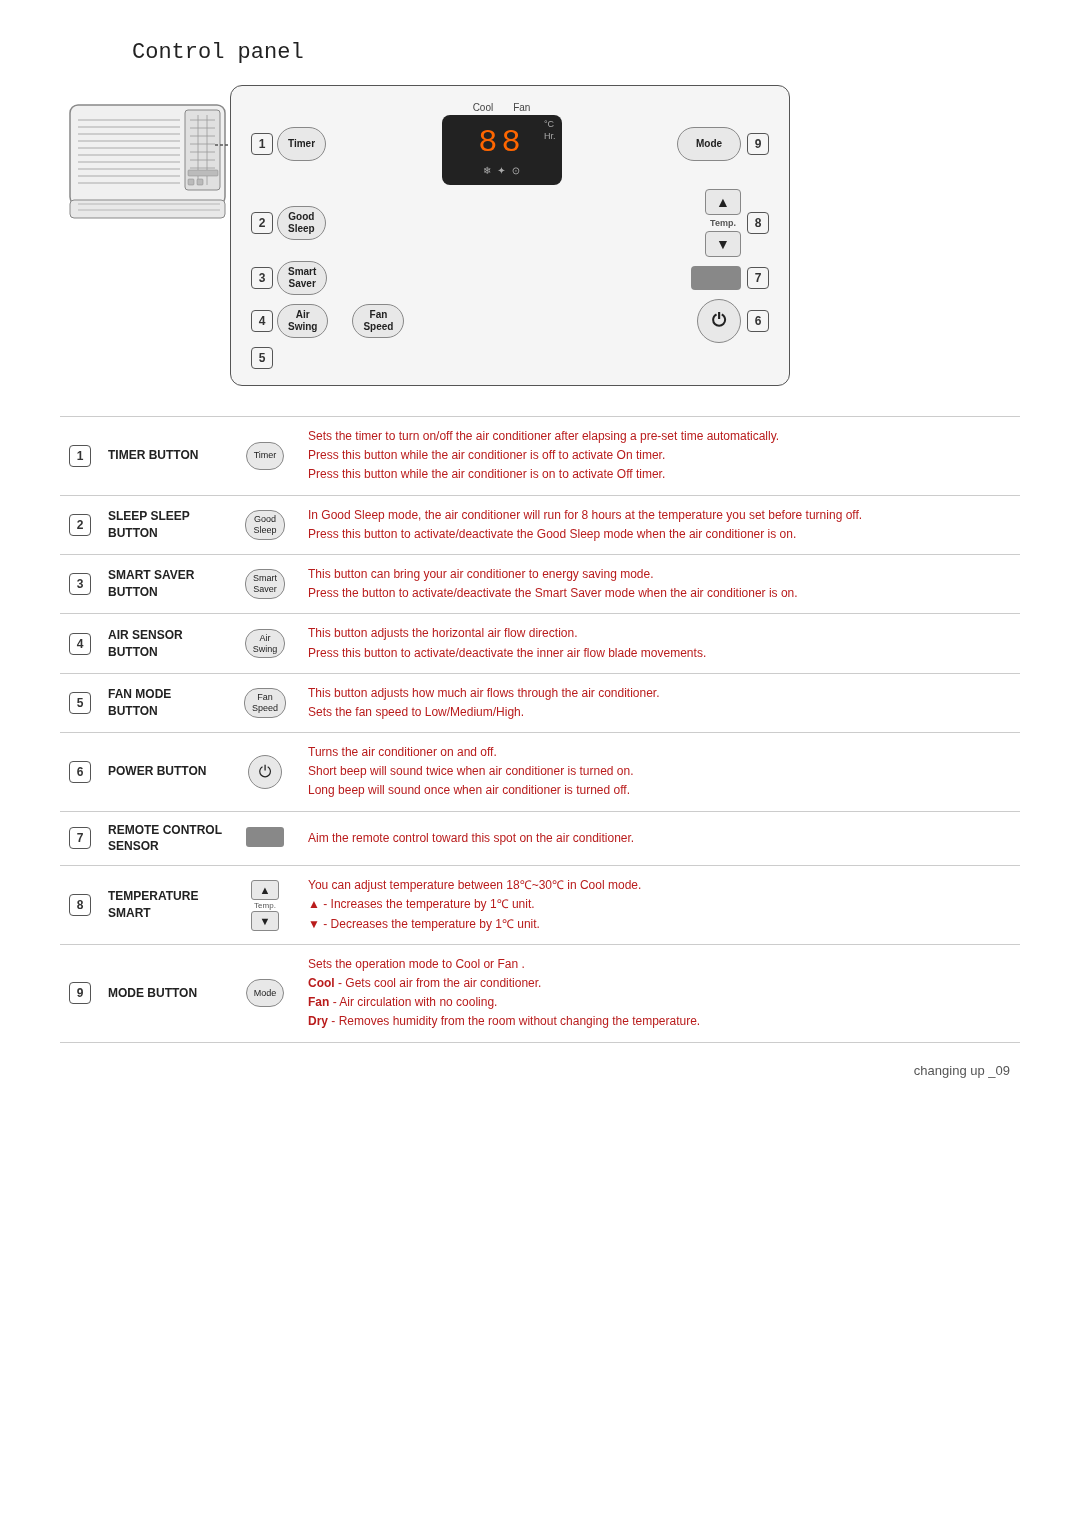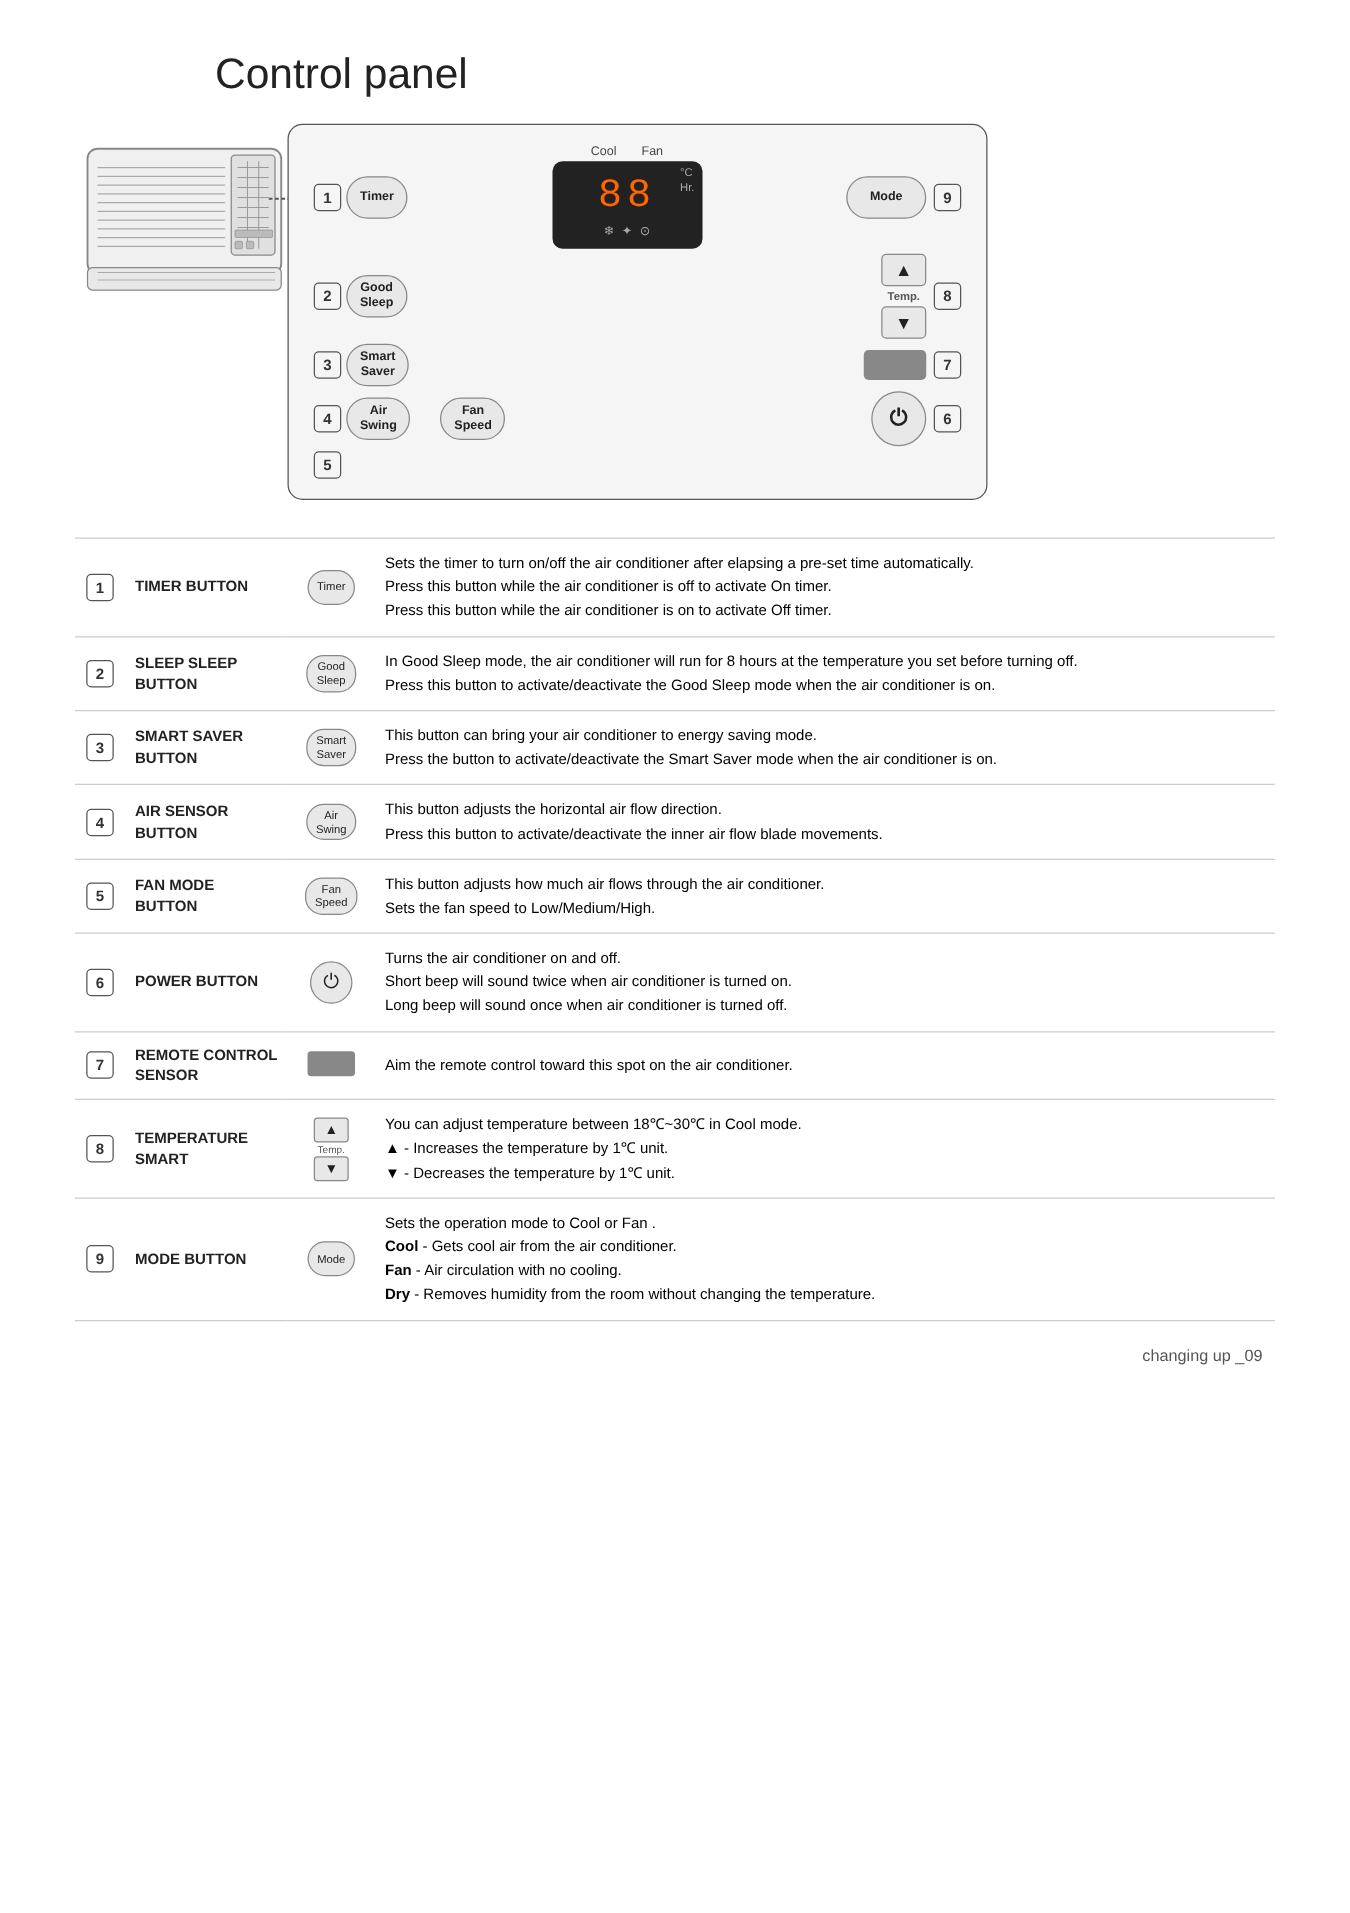--- a/index.html
+++ b/index.html
@@ -7,24 +7,25 @@
       background: #fff;
       font-family: Arial, sans-serif;
       font-size: 13px;
       color: #222;
       width: 1080px;
       min-height: 1530px;
       padding: 40px 60px;
     }
 
     h1.page-title {
-      font-size: 34px;
+      font-size: 22px;
       font-weight: normal;
       margin-bottom: 20px;
-      margin-left: 112px;
+      margin-left: 72px;
+      font-family: Liberation Mono, monospace;
     }
 
     
     .diagram-area {
       display: flex;
       align-items: flex-start;
       margin-bottom: 30px;
     }
 
     .ac-unit-sketch {
@@ -262,21 +263,21 @@
     }
 
     .td-icon {
       width: 70px;
       text-align: center;
     }
 
     .td-desc {
       font-size: 12px;
       line-height: 1.6;
-      color: #000000;
+      color: #b91c1c;
     }
 
     .td-desc b {
       font-weight: bold;
     }
 
     
     .mini-btn {
       display: inline-flex;
       flex-direction: column;

